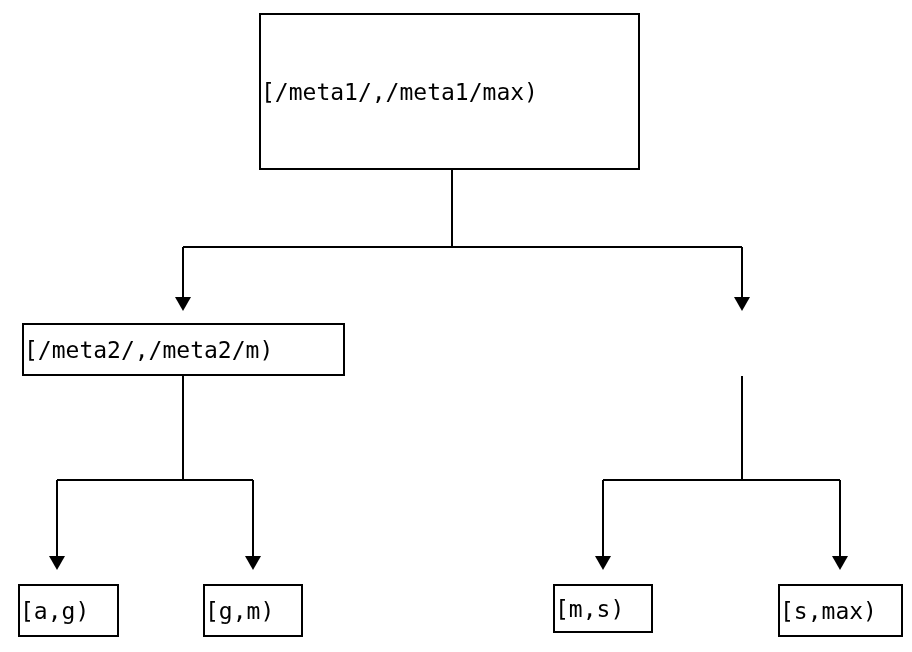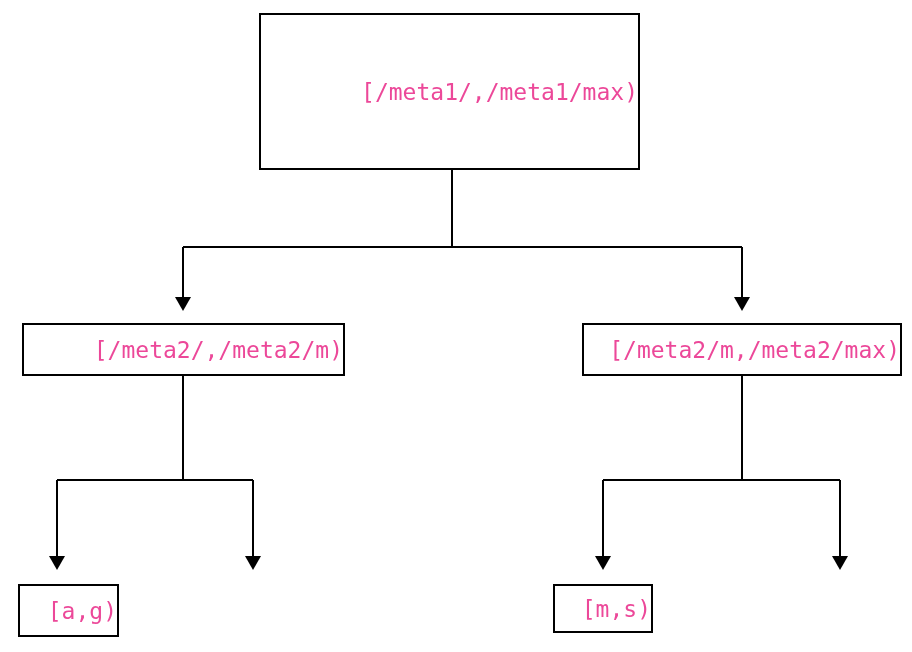--- a/index.html
+++ b/index.html
@@ -22,23 +22,23 @@
     width: 912px;
     height: 652px;
   }
   .node {
     position: absolute;
     box-sizing: border-box;
     border: 2px solid #000000;
     background: #ffffff;
     display: flex;
     align-items: center;
-    justify-content: flex-end;
+    justify-content: flex-start;
     font-size: 23px;
-    color: #ec4899;
+    color: #000000;
     white-space: nowrap;
   }
   .node-root      { left: 259px; top: 13px;  width: 381px; height: 157px; }
   .node-meta2-low { left: 22px;  top: 323px; width: 323px; height: 53px; }
   .node-meta2-high{ left: 582px; top: 323px; width: 320px; height: 53px; }
   .node-leaf-ag   { left: 18px;   top: 584px; width: 101px; height: 53px; }
   .node-leaf-gm   { left: 203px; top: 584px; width: 100px; height: 53px; }
   .node-leaf-ms   { left: 553px; top: 584px; width: 100px; height: 49px; }
   .node-leaf-smax { left: 778px; top: 584px; width: 125px; height: 53px; }
 </style>
@@ -77,27 +77,30 @@
   </svg>
 
   <div class="node node-root">
     <span>[/meta1/,/meta1/max)</span>
   </div>
 
   <div class="node node-meta2-low">
     <span>[/meta2/,/meta2/m)</span>
   </div>
 
-  <div class="node node-meta2-high">
-    <span>[/meta2/m,/meta2/max)</span>
-  </div>
 
   <div class="node node-leaf-ag">
     <span>[a,g)</span>
   </div>
 
+  <div class="node node-leaf-gm">
+    <span>[g,m)</span>
+  </div>
 
   <div class="node node-leaf-ms">
     <span>[m,s)</span>
   </div>
 
+  <div class="node node-leaf-smax">
+    <span>[s,max)</span>
+  </div>
 
 </div>
 
 </body></html>

